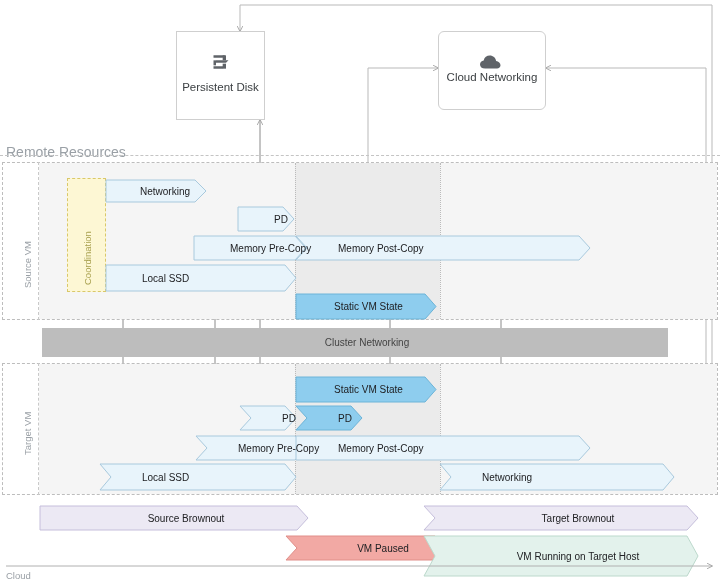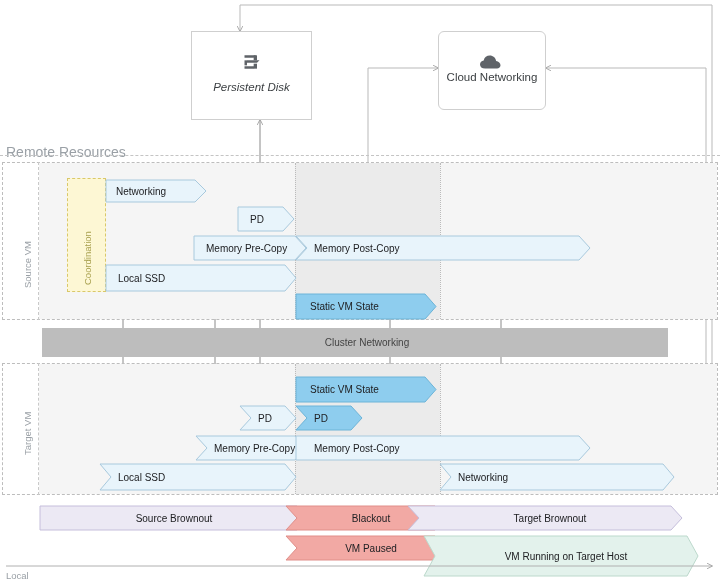--- a/index.html
+++ b/index.html
@@ -26,21 +26,21 @@
   .band.light{background:#f5f5f5;}
   .band.mid{background:#ebebeb;}
   .banddash{position:absolute;border-left:1px dotted #bbb;}
 
   
   .clusterbar{position:absolute;background:#bdbdbd;display:flex;align-items:center;
         justify-content:center;font-size:10px;color:#444;}
 
   
   .chev{position:absolute;display:flex;align-items:center;box-sizing:border-box;}
-  .chev > span.lbl{position:relative;z-index:3;font-size:10px;color:#202124;white-space:nowrap;}
+  .chev > span.lbl{position:relative;z-index:3;font-size:10px;color:#202124;white-space:nowrap;margin-left:24px;}
   .chevshape{position:absolute;left:0;top:0;width:100%;height:100%;z-index:1;}
   .chevshape svg{display:block;width:100%;height:100%;overflow:visible;}
 
   
   .coordbox{position:absolute;background:#fdf7d4;border:1px dashed #d9c86a;box-sizing:border-box;}
   .coordlabel{position:absolute;font-size:9.5px;color:#a8a04e;white-space:nowrap;
         transform:rotate(-90deg);transform-origin:left top;}
 
   
   .timelabel{position:absolute;font-size:9.5px;color:#9aa0a6;}
@@ -78,21 +78,21 @@
       <path d="M 215,259 L 215,439" marker-end="url(#ah)"></path>
 
       <path d="M 260,259 L 260,409" marker-end="url(#ah)"></path>
 
       <path d="M 390,319 L 390,381" marker-end="url(#ah)"></path>
 
       <path d="M 501,440 L 501,260" marker-end="url(#ah)" marker-start="url(#ah)"></path>
     </g>
   </svg>
 
-  <div class="resbox" style="left:191px;top:31px;width:121px;height:89px;font-style:italic;">
+  <div class="resbox" style="left:176px;top:31px;width:89px;height:89px;">
     <div class="glyph">
       <svg width="20" height="20" viewBox="0 0 24 24">
         <g fill="#5f6368">
           <path d="M3 4 h14 l-3 3 H3 z"></path>
           <path d="M17 4 h4 v5 h-4 z" opacity="0"></path>
           <path d="M14 4 h4 v6 h-4 z"></path>
           <path d="M6 10 h15 l-3 3 H6 z"></path>
           <path d="M3 10 h3 v6 H3 z"></path>
           <path d="M3 17 h14 l-3 3 H3 z"></path>
           <path d="M14 14 h4 v6 h-4 z"></path>
@@ -263,30 +263,22 @@
 
   <div class="chev" style="left:40px;top:506px;width:268px;height:24px;justify-content:center;">
     <div class="chevshape">
       <svg viewBox="0 0 268 24" preserveAspectRatio="none">
         <path d="M0,0 H257 L268,12 L257,24 H0 Z" fill="#ece9f4" stroke="#c5bedb" stroke-width="1" vector-effect="non-scaling-stroke"></path>
       </svg>
     </div>
     <span class="lbl">Source Brownout</span>
   </div>
 
-  <div class="chev" style="left:286px;top:506px;width:160px;height:24px;justify-content:center;padding-left:10px;">
-    <div class="chevshape">
-      <svg viewBox="0 0 160 24" preserveAspectRatio="none">
-        <path d="M0,0 H149 L160,12 L149,24 H0 L11,12 Z" fill="#f2a9a4" stroke="#e08e89" stroke-width="1" vector-effect="non-scaling-stroke"></path>
-      </svg>
-    </div>
-    <span class="lbl">Blackout</span>
-  </div>
-
-  <div class="chev" style="left:408px;top:506px;width:274px;height:24px;justify-content:center;padding-left:10px;">
+
+  <div class="chev" style="left:424px;top:506px;width:274px;height:24px;justify-content:center;padding-left:10px;">
     <div class="chevshape">
       <svg viewBox="0 0 274 24" preserveAspectRatio="none">
         <path d="M0,0 H263 L274,12 L263,24 H0 L11,12 Z" fill="#ece9f4" stroke="#c5bedb" stroke-width="1" vector-effect="non-scaling-stroke"></path>
       </svg>
     </div>
     <span class="lbl">Target Brownout</span>
   </div>
 
 
   <div class="chev" style="left:286px;top:536px;width:160px;height:24px;justify-content:center;padding-left:10px;">
@@ -308,15 +300,15 @@
   </div>
 
   <svg class="lines" style="z-index:5;">
     <defs>
       <marker id="ah2" viewBox="0 0 10 10" refX="9" refY="5" markerWidth="6" markerHeight="6" orient="auto-start-reverse">
         <path d="M 0 0 L 10 5 L 0 10" fill="none" stroke="#9e9e9e" stroke-width="1.4"></path>
       </marker>
     </defs>
     <path d="M 6,566 L 712,566" fill="none" stroke="#b0b0b0" stroke-width="1" marker-end="url(#ah2)"></path>
   </svg>
-  <div class="timelabel" style="left:6px;top:570px;">Local</div>
+  <div class="timelabel" style="left:6px;top:570px;">Cloud</div>
 
 </div>
 
 </body></html>

